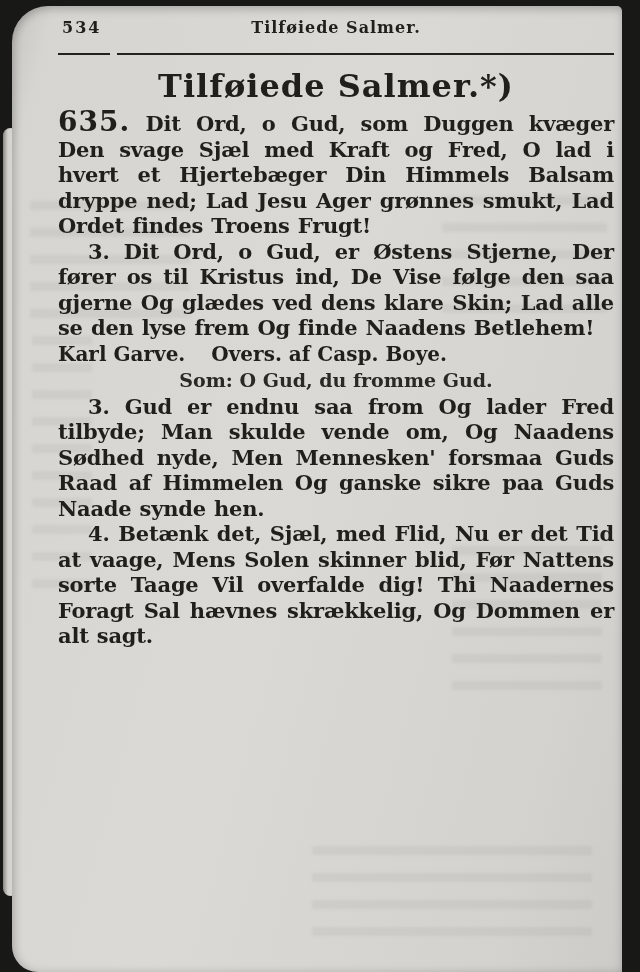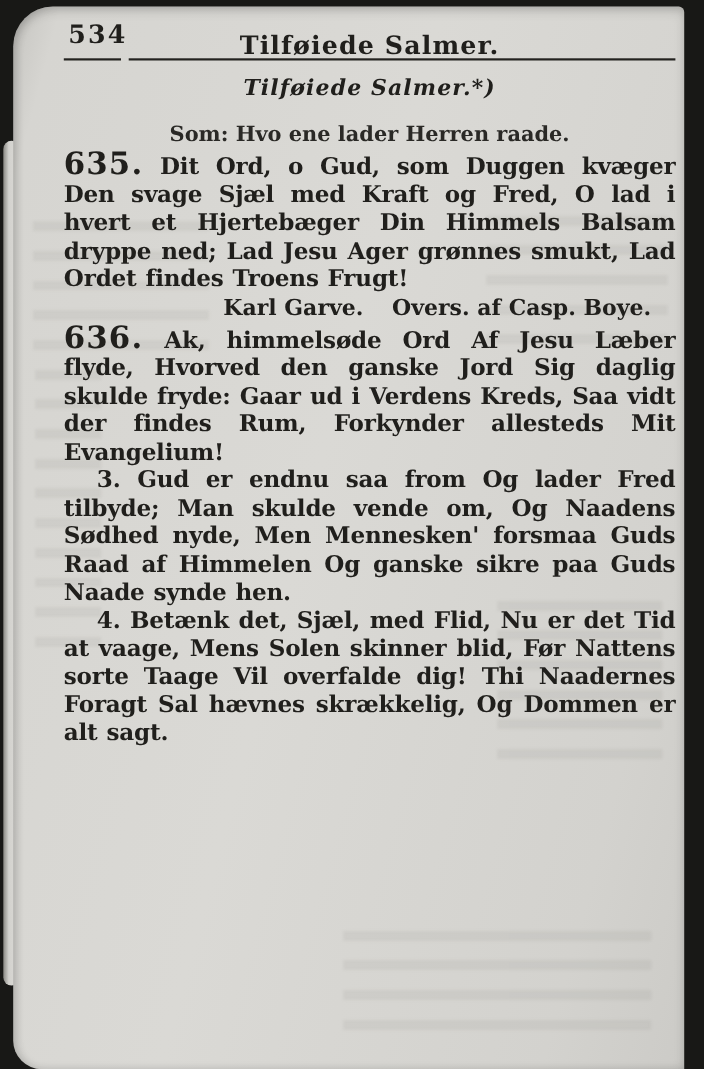--- a/index.html
+++ b/index.html
@@ -32,49 +32,48 @@
   .ghost.g2{left:430px;top:190px;width:165px;height:130px;}
   .ghost.g3{left:440px;top:540px;width:150px;height:160px;}
   .ghost.g4{left:300px;top:840px;width:280px;height:100px;}
   .ghost.g5{left:20px;top:330px;width:60px;height:260px;}
 
   .content{
     position:absolute;left:46px;top:10px;width:556px;
     color:#201f1c;
   }
   .header-row{
-    position:relative;height:32px;font-weight:bold;font-size:23px;
+    position:relative;height:32px;font-weight:bold;font-size:16px;
   }
   .page-number{position:absolute;left:4px;top:2px;letter-spacing:2px;}
   .running-title{
-    position:absolute;left:0;right:0;top:12px;text-align:center;
+    position:absolute;left:0;right:0;top:2px;text-align:center;
     letter-spacing:1px;
   }
   .header-rule{display:flex;align-items:center;height:8px;margin-top:2px;}
   .header-rule .seg1{width:52px;height:2px;background:#23221f;}
   .header-rule .gap{width:7px;}
   .header-rule .seg2{flex:1;height:2px;background:#23221f;}
 
   .section-title{
-    text-align:center;font-weight:bold;font-size:20px;letter-spacing:1px;
-    margin:9px 0 20px 0;
-    font-style:italic;
+    text-align:center;font-weight:bold;font-size:32px;letter-spacing:1px;
+    margin:9px 0 4px 0;
   }
   .melody{
     text-align:center;font-weight:bold;font-size:19px;line-height:23px;
     margin:1px 0 2px 0;color:#2a2926;
   }
   .verse{
     font-size:21px;line-height:25.5px;font-weight:bold;margin:0;
     text-align:justify;letter-spacing:-0.2px;word-spacing:1px;
   }
   .verse.indent{text-indent:30px;}
   .hymn-num{font-size:28px;letter-spacing:1px;}
   .attribution{
-    text-align:right;font-weight:bold;font-size:20px;line-height:26px;
+    font-weight:bold;font-size:20px;line-height:26px;
     padding-right:22px;margin:0 0 2px 0;
   }
   .attribution .translator{margin-left:26px;}
 </style>
 </head>
 <body>
 
 <div class="under-page"></div>
 
 <div class="page">
@@ -92,32 +91,32 @@
     </div>
 
     <div class="header-rule">
       <div class="seg1"></div>
       <div class="gap"></div>
       <div class="seg2"></div>
     </div>
 
     <div class="section-title">Tilføiede Salmer.*)</div>
 
-    <div class="melody">Som: Hvo ene lader Herren raade.</div>
 
     <p class="verse"><span class="hymn-num">635.</span> <span>Dit Ord, o Gud, som Duggen kvæger Den svage Sjæl med Kraft og Fred, O lad i hvert et Hjertebæger Din Himmels Balsam dryppe ned; Lad Jesu Ager grønnes smukt, Lad Ordet findes Troens Frugt!</span></p>
 
 
+    <p class="verse indent"><span>3.</span> <span>Dit Ord, o Gud, er Østens Stjerne, Der fører os til Kristus ind, De Vise følge den saa gjerne Og glædes ved dens klare Skin; Lad alle se den lyse frem Og finde Naadens Betlehem!</span></p>
 
     <div class="attribution">
       <span>Karl Garve.</span><span class="translator">Overs. af Casp. Boye.</span>
     </div>
 
+    <div class="melody">Som: O Gud, du fromme Gud.</div>
 
-    <p class="verse"><span class="hymn-num">636.</span> <span>Ak, himmelsøde Ord Af Jesu Læber flyde, Hvorved den ganske Jord Sig daglig skulde fryde: Gaar ud i Verdens Kreds, Saa vidt der findes Rum, Forkynder allesteds Mit Evangelium!</span></p>
 
 
     <p class="verse indent"><span>3.</span> <span>Gud er endnu saa from Og lader Fred tilbyde; Man skulde vende om, Og Naadens Sødhed nyde, Men Mennesken' forsmaa Guds Raad af Himmelen Og ganske sikre paa Guds Naade synde hen.</span></p>
 
     <p class="verse indent"><span>4.</span> <span>Betænk det, Sjæl, med Flid, Nu er det Tid at vaage, Mens Solen skinner blid, Før Nattens sorte Taage Vil overfalde dig! Thi Naadernes Foragt Sal hævnes skrækkelig, Og Dommen er alt sagt.</span></p>
 
   </div>
 </div>
 
 </body></html>

